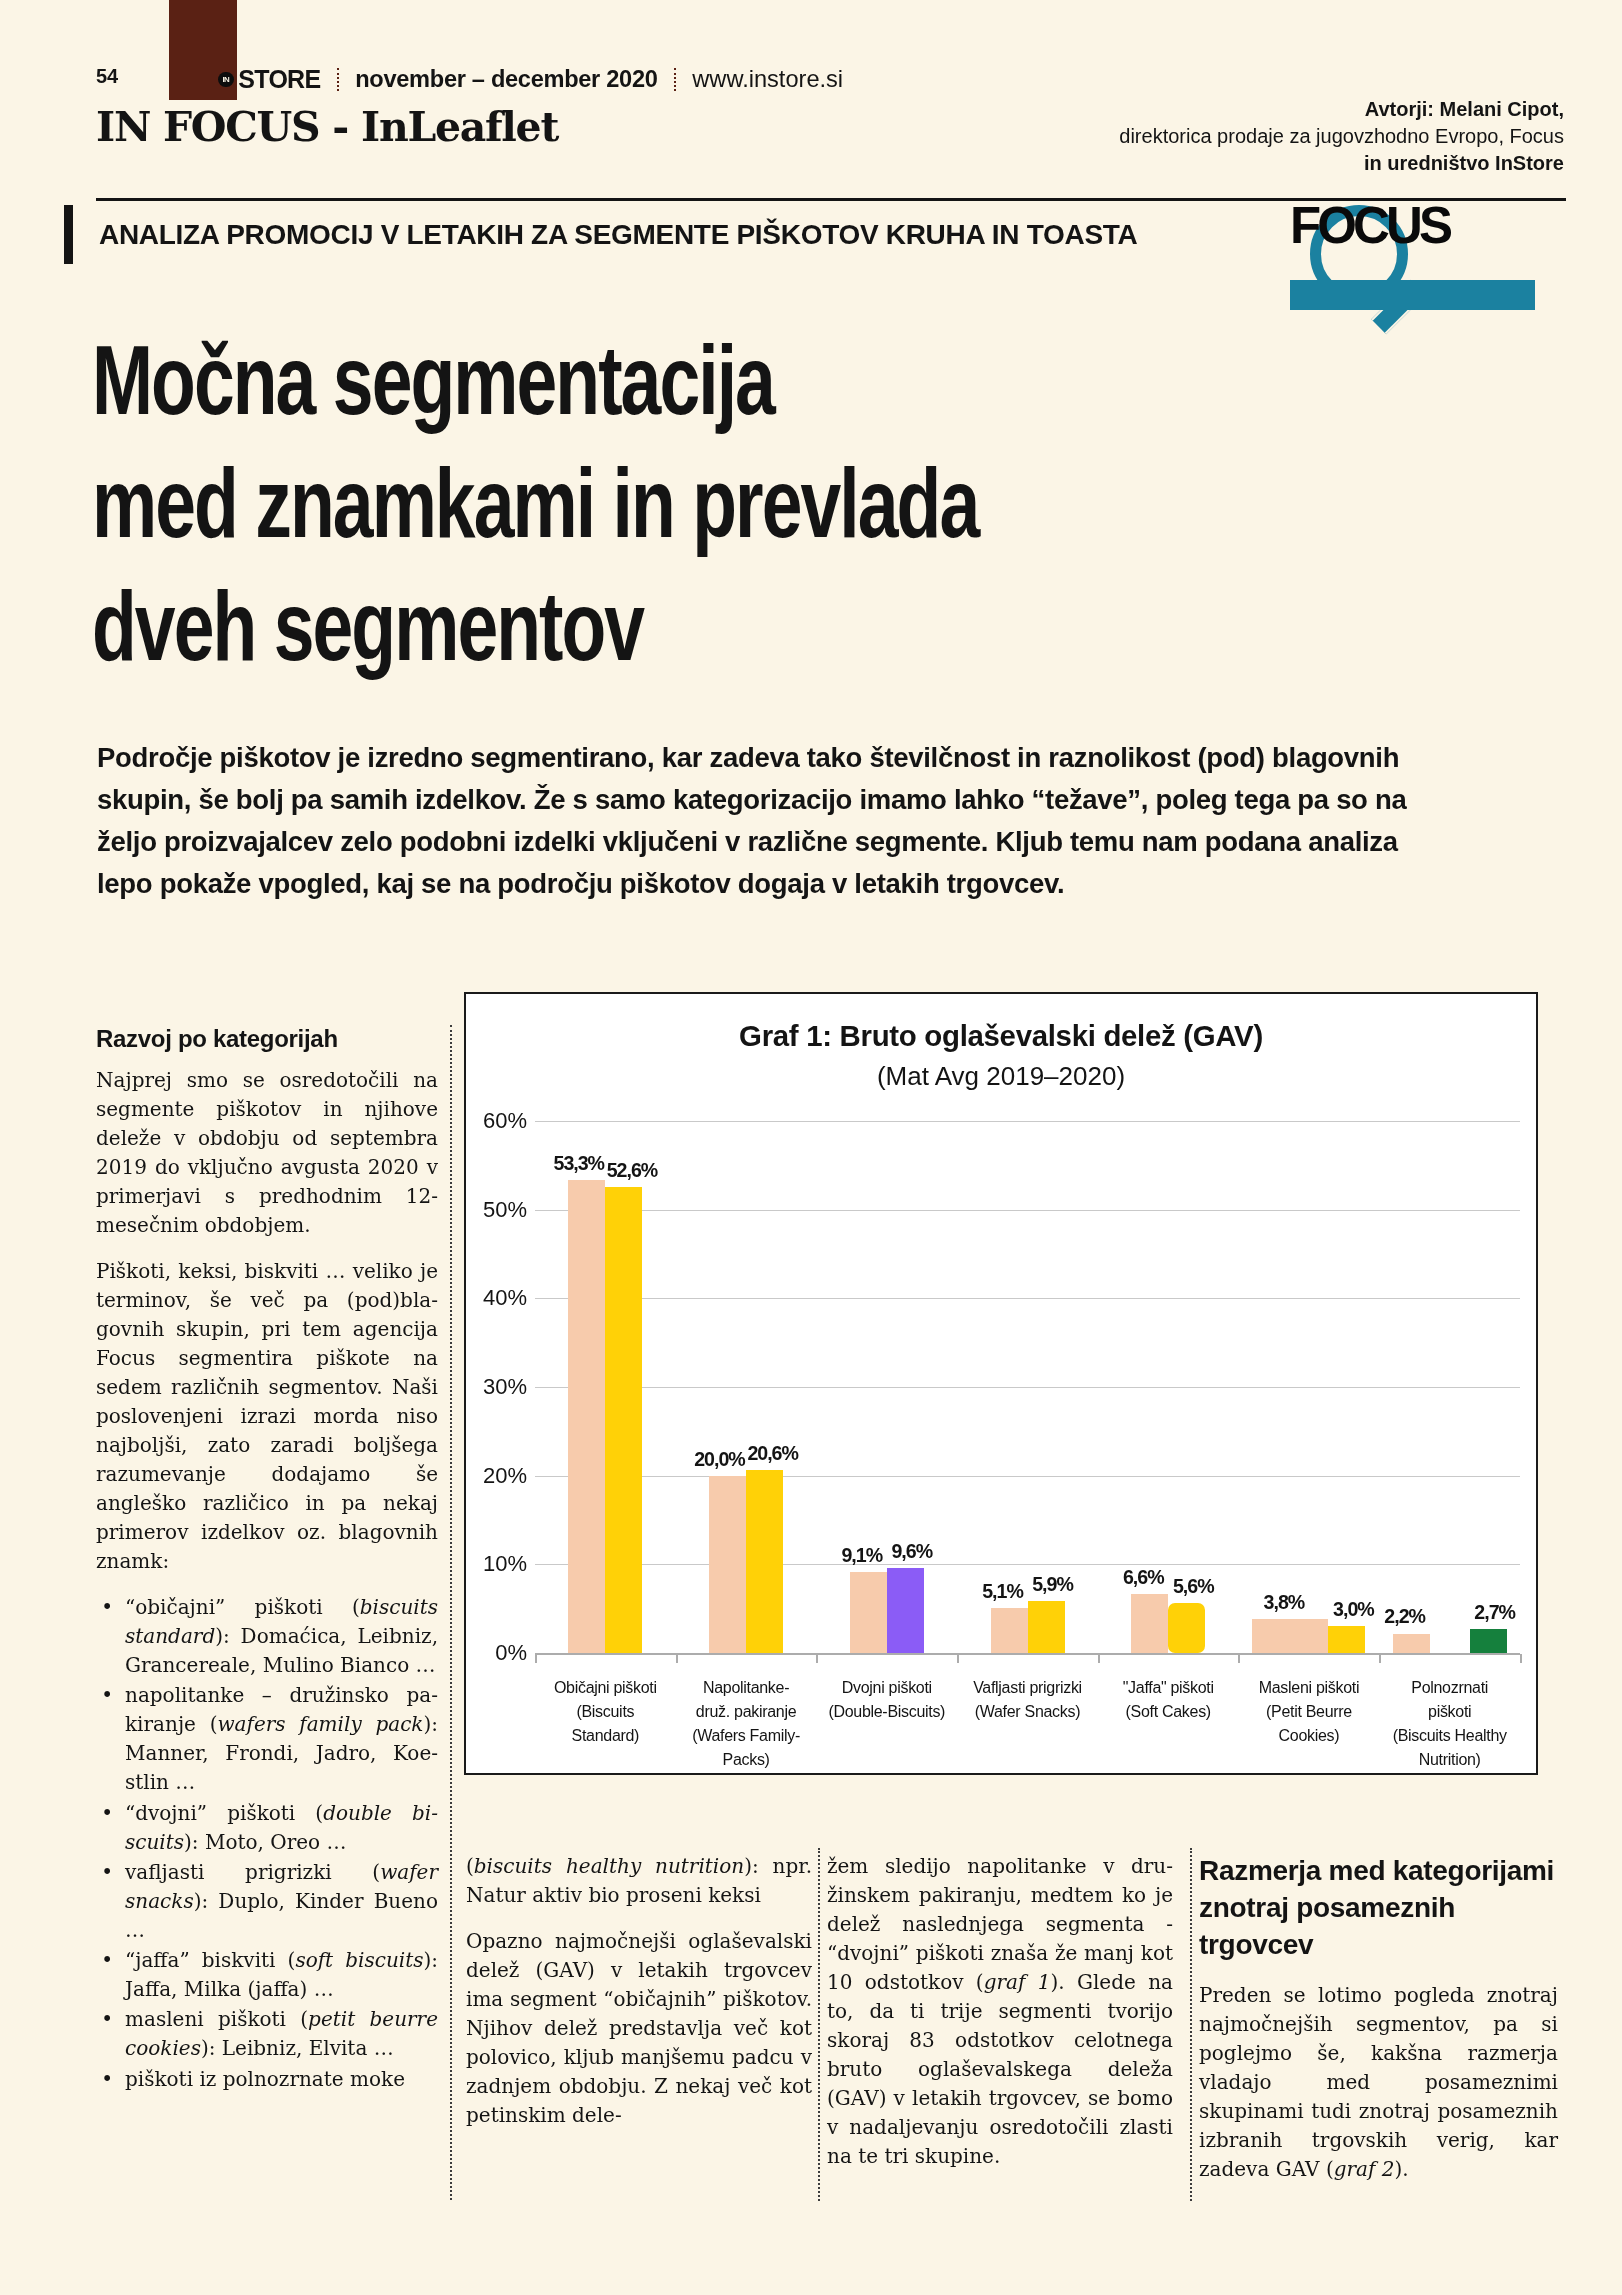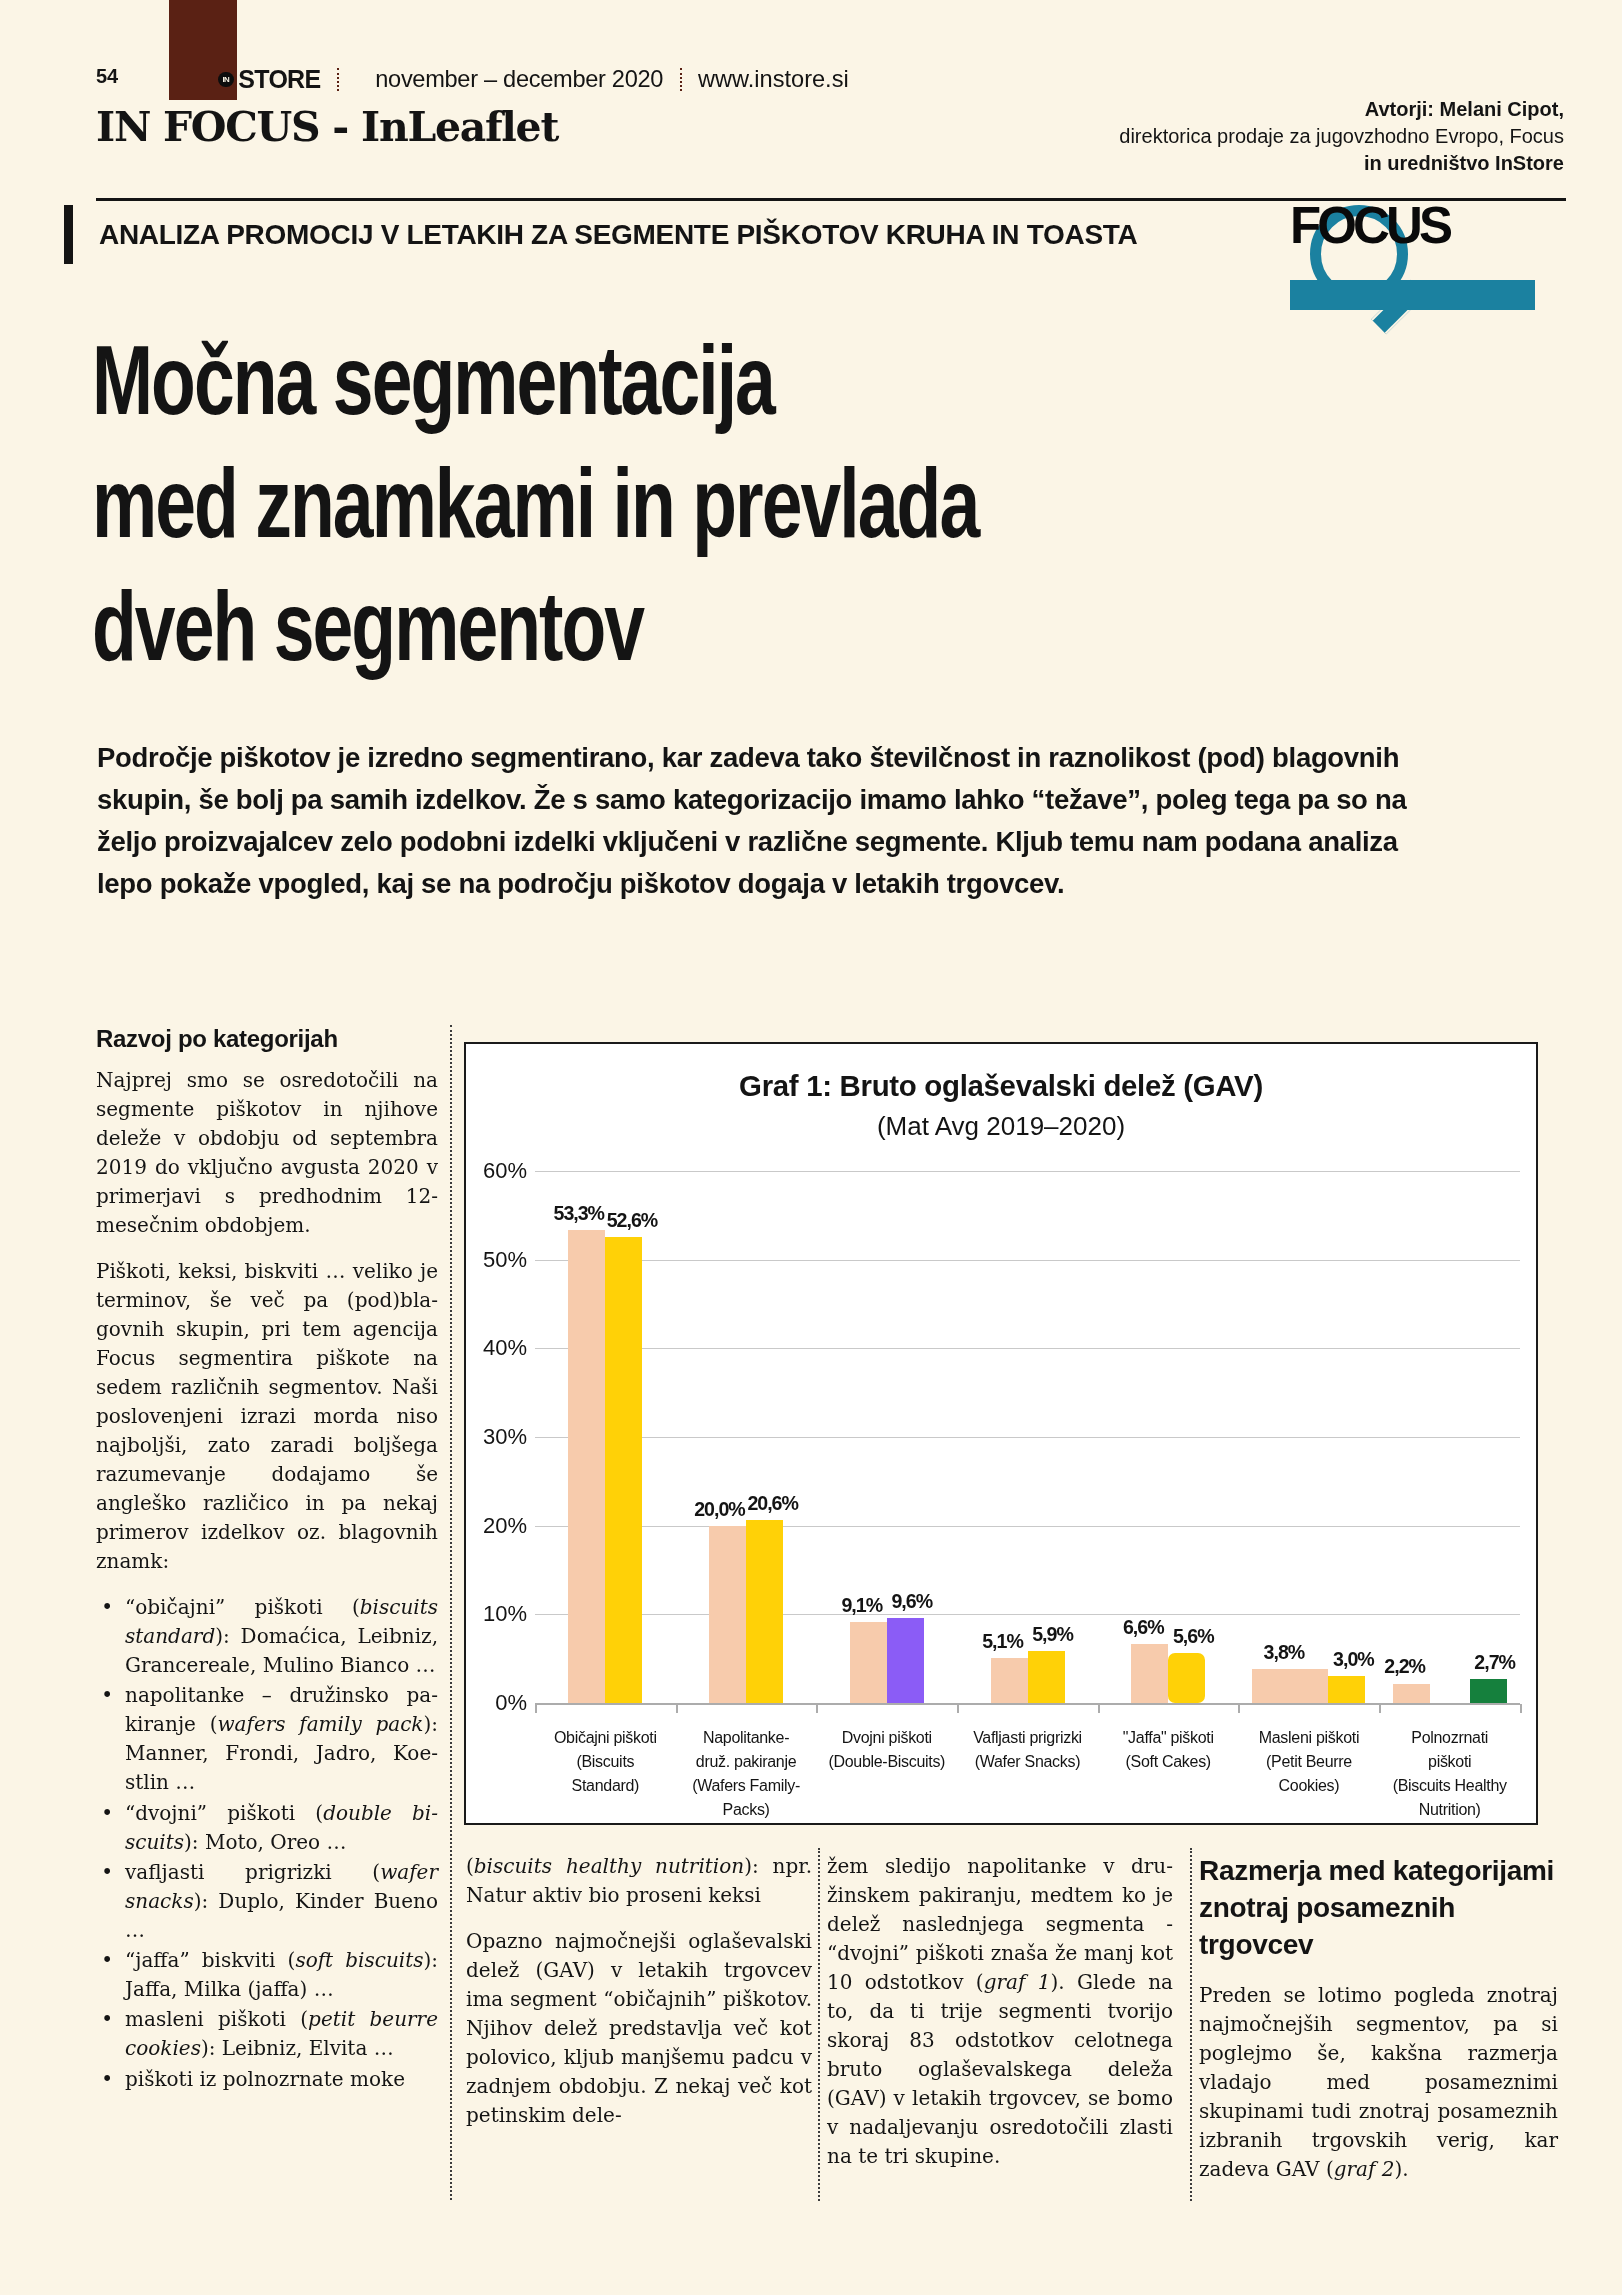--- a/index.html
+++ b/index.html
@@ -9,21 +9,21 @@
 
   
   .pagenum{left:96px;top:65px;font-size:20px;font-weight:700;}
   .maroon-bar{left:169px;top:0;width:68px;height:100px;background:#5A2114;}
   .brand{left:218px;top:64px;height:31px;display:flex;align-items:center;}
   .in-circle{width:15.7px;height:15.7px;border-radius:50%;background:#0d0d0d;color:#FBF5E6;
              font-size:7.9px;font-weight:700;display:flex;align-items:center;justify-content:center;
              margin-right:4.6px;letter-spacing:-0.7px;}
   .store{font-size:25px;font-weight:900;letter-spacing:-0.7px;}
   .hsep{width:0;height:23.6px;border-left:2.6px dotted #5A2114;margin:0 16.4px;}
-  .issue{font-size:23.6px;font-weight:400;letter-spacing:-0.3px;margin-left:20px;}
+  .issue{font-size:23.6px;font-weight:700;letter-spacing:-0.3px;}
   .site{font-size:23.6px;font-weight:400;}
   .section-head{left:96px;top:103px;font-size:41px;font-weight:700;letter-spacing:-1.3px;
                 font-family:"DejaVu Serif",serif;}
   .authors{left:779px;top:96px;width:785px;text-align:right;font-size:20px;line-height:27px;}
   .authors .b{font-weight:700;}
   .rule{left:96px;top:198px;width:1470px;height:3.3px;background:#141414;}
   .kicker-tick{left:64px;top:205px;width:9.2px;height:59px;background:#141414;}
   .kicker{left:99px;top:219px;font-size:28px;font-weight:800;letter-spacing:-0.3px;}
 
   
@@ -51,21 +51,21 @@
   ul.blist{list-style:none;margin:0;padding:0;}
   ul.blist li{position:relative;padding-left:29px;margin:0 0 1.3px 0;}
   ul.blist li::before{content:"•";position:absolute;left:5.2px;}
 
   .divider{width:0;border-left:2px dotted #3c3c3c;}
   .d1{left:450px;top:1025px;height:1175px;}
   .d2{left:818px;top:1848px;height:353px;}
   .d3{left:1190px;top:1848px;height:353px;}
 
   
-  .chart{left:464px;top:1042px;width:1074px;height:783px;background:#ffffff;
+  .chart{left:464px;top:992px;width:1074px;height:783px;background:#ffffff;
          border:2.6px solid #1a1a1a;box-sizing:border-box;}
   .chart-title{position:absolute;left:0;right:0;top:25px;text-align:center;font-size:29.4px;
                font-weight:700;letter-spacing:-0.3px;}
   .chart-sub{position:absolute;left:0;right:0;top:67px;text-align:center;font-size:26px;
              font-weight:400;}
   .plot{position:absolute;left:69px;top:127px;width:985px;height:532px;
         border-bottom:2px solid #ACACAC;}
   .gridline{position:absolute;left:0;right:0;height:1.3px;background:#C9C9C9;}
   .ytick{position:absolute;left:-68px;width:60px;text-align:right;font-size:22px;line-height:26px;}
   .xtick{position:absolute;bottom:-9.8px;width:2px;height:8.5px;background:#ACACAC;}

